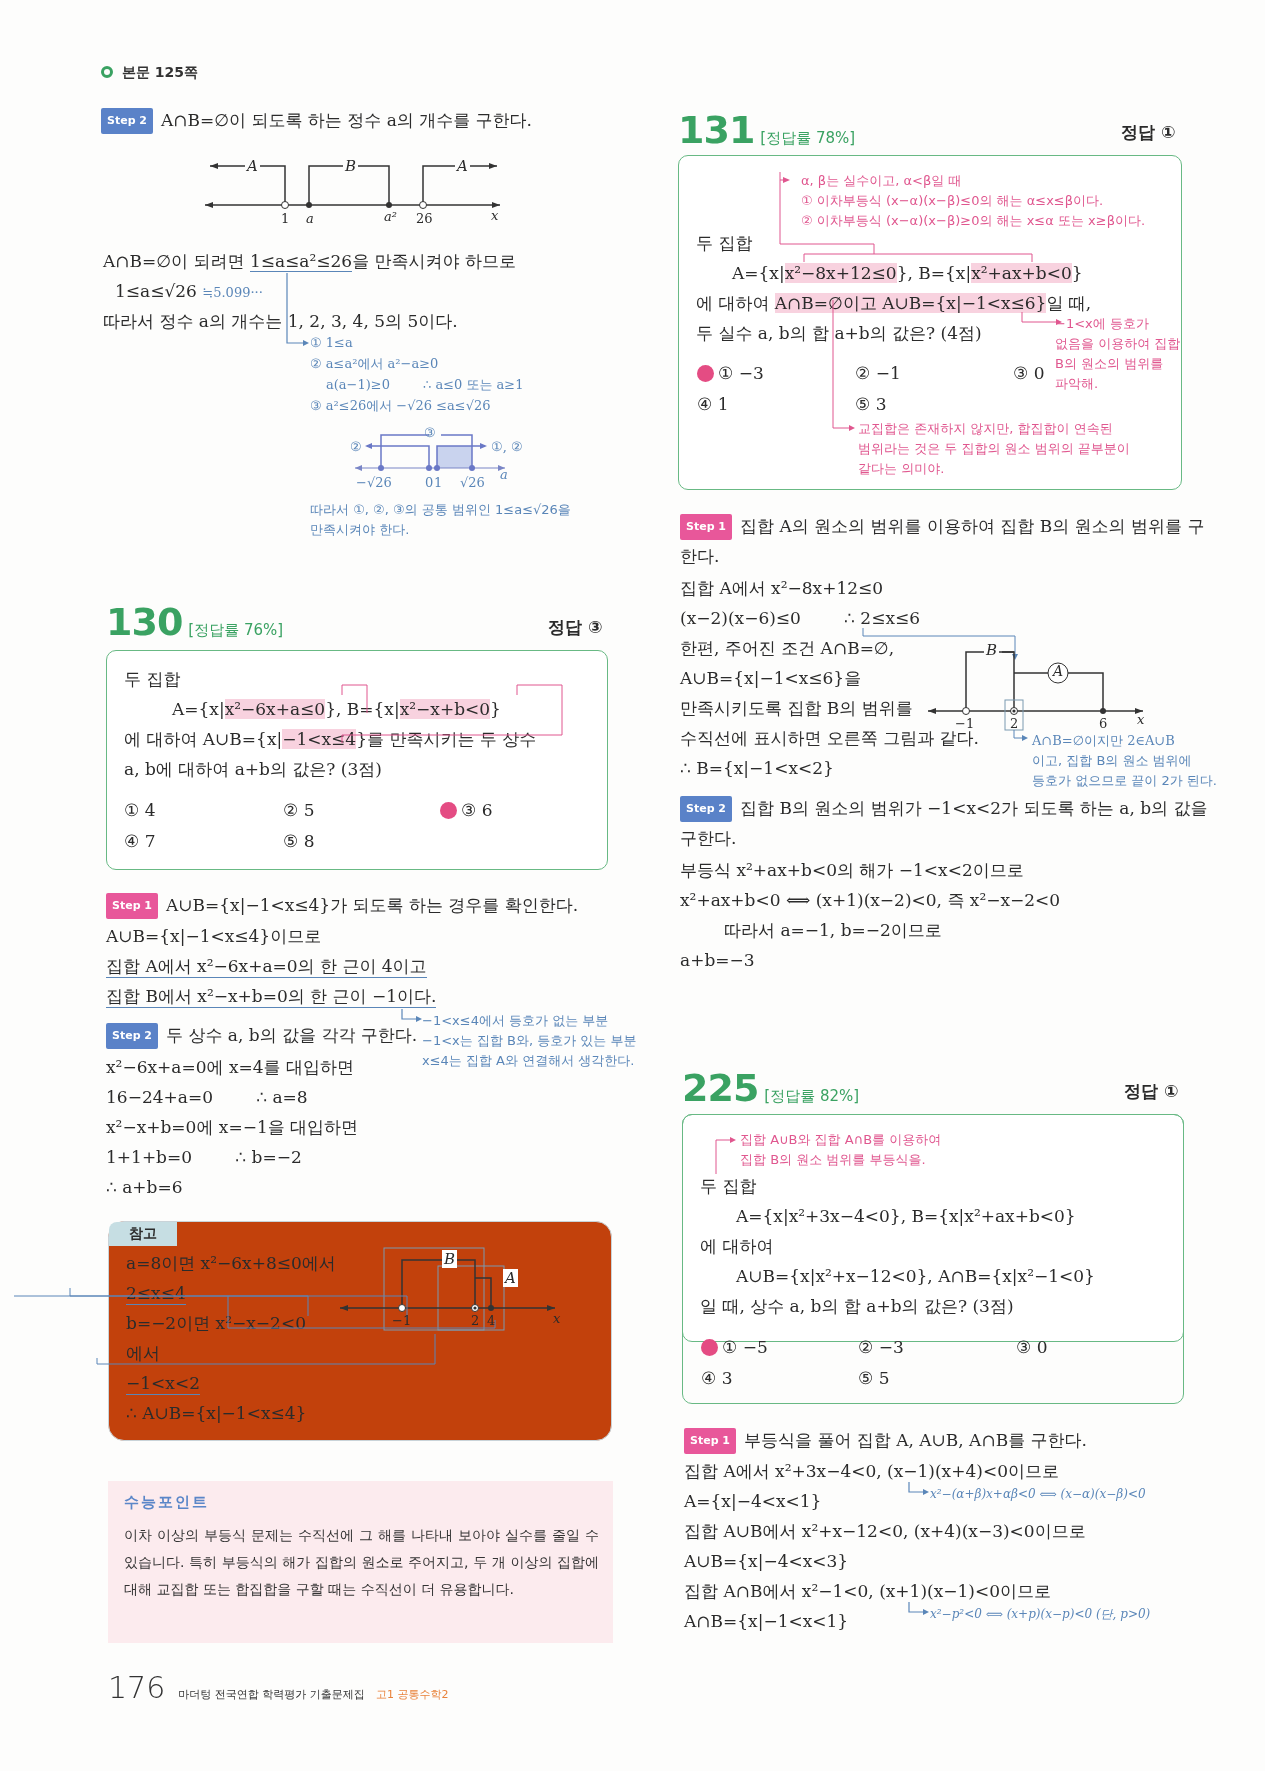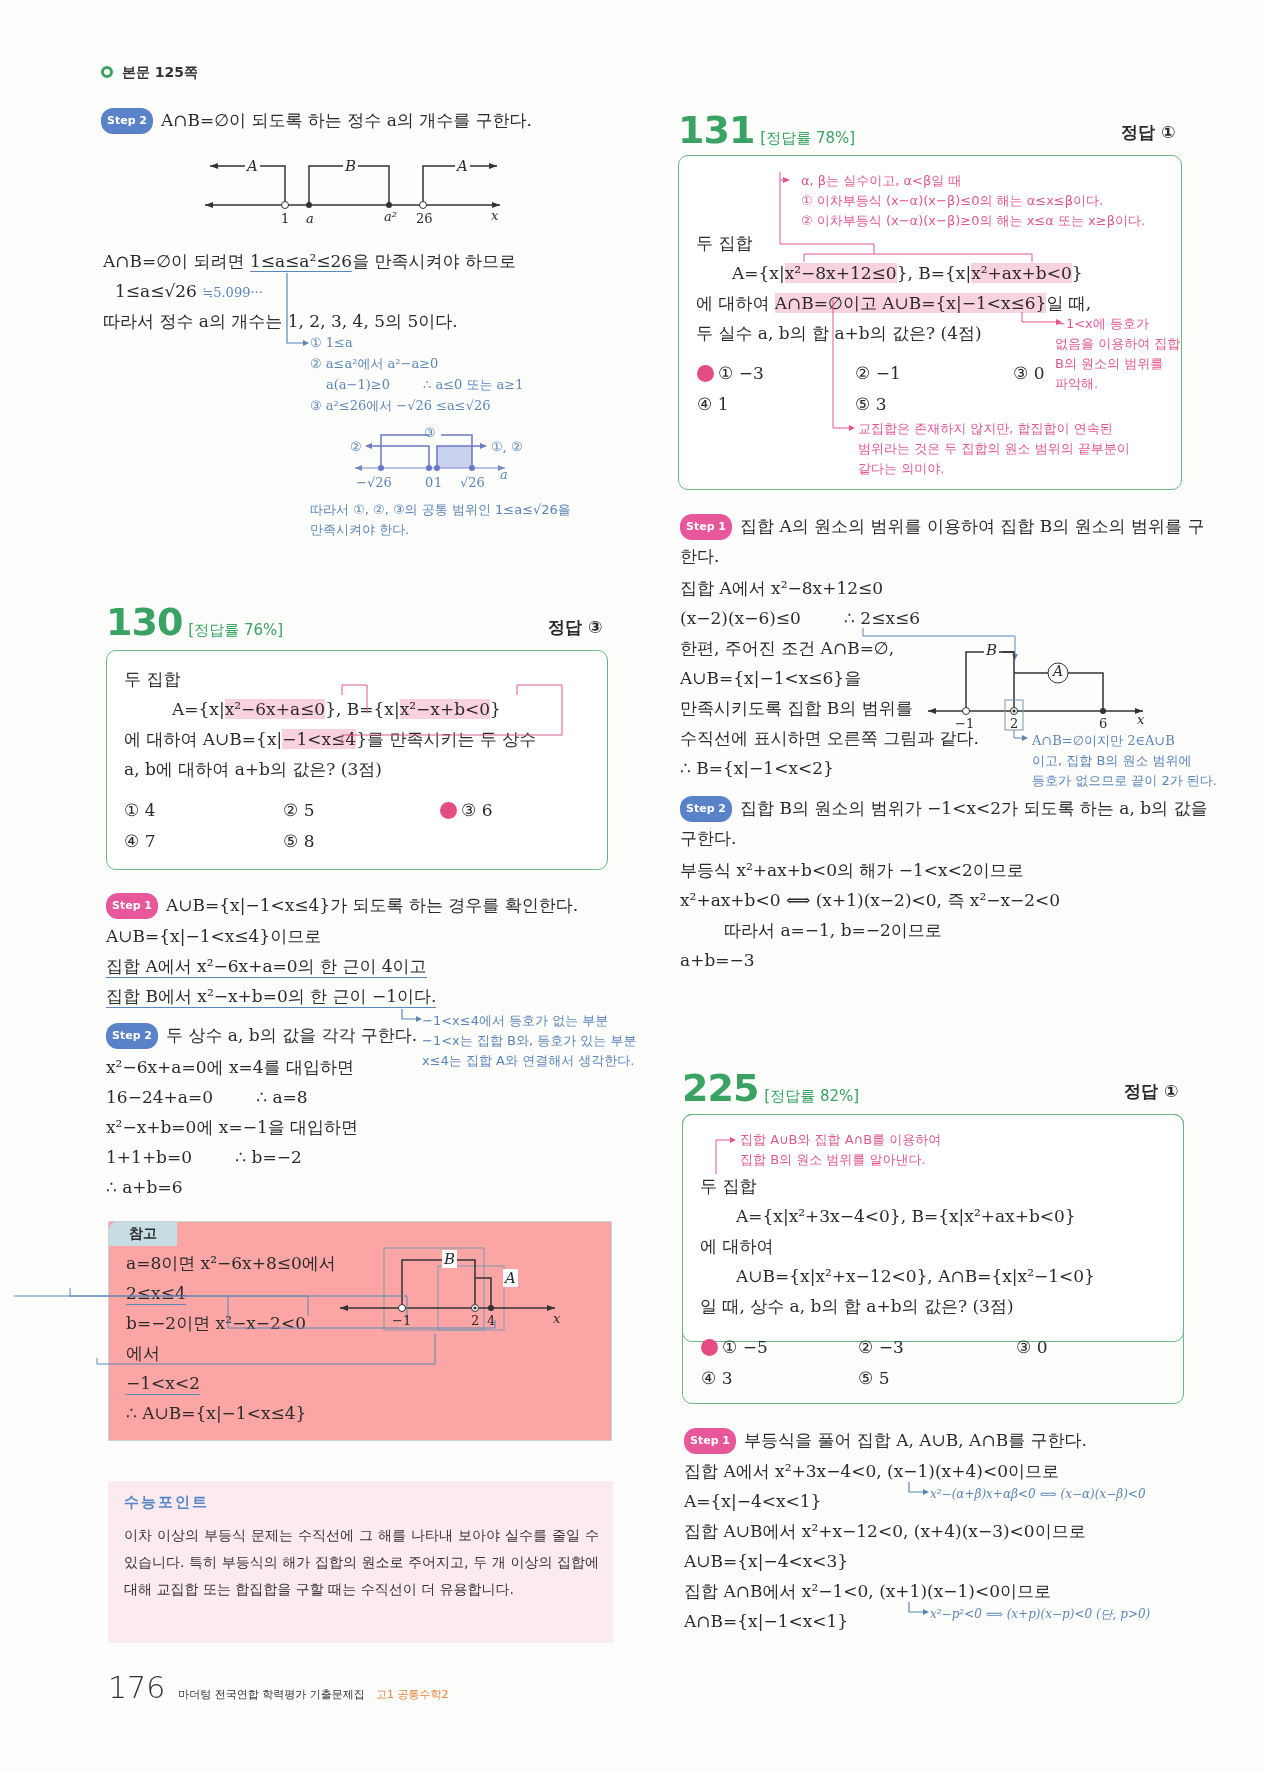--- a/index.html
+++ b/index.html
@@ -4,32 +4,32 @@
 <style>
   * { box-sizing: border-box; margin: 0; padding: 0; }
   body { width: 1265px; height: 1771px; background: #fdfdfc; position: relative; overflow: hidden;
          font-family: "DejaVu Serif", "Liberation Serif", serif; color: #2b2b2b; }
   .sans { font-family: "DejaVu Sans", "Liberation Sans", sans-serif; }
   .abs { position: absolute; }
   .line { position: absolute; font-size: 17px; white-space: nowrap; line-height: 22px; }
   .blue-note { color: #5a86b8; font-size: 13px; line-height: 20px; }
   .pink-note { color: #e0578f; font-size: 13px; line-height: 20px; font-family: "DejaVu Sans", "Liberation Sans", sans-serif; }
   .badge { display: inline-block; color: #fff; font-family: "DejaVu Sans","Liberation Sans",sans-serif; font-weight: bold;
-           font-size: 11px; padding: 2px 6px; border-radius: 12px; margin-right: 8px; vertical-align: 2px; }
+           font-size: 11px; padding: 2px 6px; border-radius: 2px; margin-right: 8px; vertical-align: 2px; }
   .badge.blue { background: #5a82c8; }
   .badge.pink { background: #e8579a; }
   .qnum { font-family: "DejaVu Sans","Liberation Sans",sans-serif; font-weight: bold; color: #3aa262; font-size: 38px; letter-spacing: -1px; }
   .rate { font-family: "DejaVu Sans","Liberation Sans",sans-serif; color: #3aa262; font-size: 15px; margin-left: 6px; }
   .answer { font-family: "DejaVu Sans","Liberation Sans",sans-serif; font-weight: bold; font-size: 17px; }
   .qbox { position: absolute; border: 1.5px solid #68b984; border-radius: 10px; background: #fff; }
   .hl { background: #f8d2df; }
   .ul { border-bottom: 1.5px solid #5a86b8; }
   .choice { position: absolute; font-size: 17px; }
   .check { display: inline-block; width: 17px; height: 17px; border-radius: 50%; background: #e44c83; vertical-align: -3px; margin-right: 4px; }
-  .ref-box { position: absolute; border: 1.5px solid #c9d3d8; border-radius: 0; background: #fca5a5; }
+  .ref-box { position: absolute; border: 1.5px solid #c9d3d8; border-radius: 16px; background: #c2410c; }
   .ref-tab { position: absolute; left: 0; top: 0; background: #c6dee3; font-family: "DejaVu Sans","Liberation Sans",sans-serif;
              font-weight: bold; font-size: 14px; padding: 3px 20px; border-top-left-radius: 8px; }
   .point-box { position: absolute; background: #fcebee; }
   svg { position: absolute; overflow: visible; }
   .it { font-style: italic; }
 </style>
 </head>
 <body>
 
 <div class="abs sans" style="left:101px; top:64px; font-size:14px; font-weight:bold; color:#333;">
@@ -296,21 +296,21 @@
   <span class="qnum">225</span><span class="rate">[정답률 82%]</span>
 </div>
 <div class="abs answer" style="left:1124px; top:1080px;">정답 ①</div>
 
 <div class="qbox" style="left:682px; top:1114px; width:502px; height:228px;"></div>
 <svg width="30" height="45" style="left:714px; top:1132px;">
   <polyline points="2,42 2,8 20,8" fill="none" stroke="#e0578f" stroke-width="1"></polyline>
     <polygon points="22,8 16,5 16,11" fill="#e0578f"></polygon>
 </svg>
 <div class="abs pink-note" style="left:740px; top:1130px;">집합 A∪B와 집합 A∩B를 이용하여</div>
-<div class="abs pink-note" style="left:740px; top:1150px;">집합 B의 원소 범위를 알아낸다.</div>
+<div class="abs pink-note" style="left:740px; top:1150px;">집합 B의 원소 범위를 부등식을.</div>
 
 <div class="line" style="left:700px; top:1175px;">두 집합</div>
 <div class="line" style="left:736px; top:1205px;">A={x|x²+3x−4&lt;0},  B={x|x²+ax+b&lt;0}</div>
 <div class="line" style="left:700px; top:1235px;">에 대하여</div>
 <div class="line" style="left:736px; top:1265px;">A∪B={x|x²+x−12&lt;0},  A∩B={x|x²−1&lt;0}</div>
 <div class="line" style="left:700px; top:1295px;">일 때, 상수 a, b의 합 a+b의 값은? (3점)</div>
 
 <div class="choice" style="left:701px; top:1337px;"><span class="check"></span><span>① −5</span></div>
 <div class="choice" style="left:858px; top:1337px;">② −3</div>
 <div class="choice" style="left:1016px; top:1337px;">③ 0</div>

